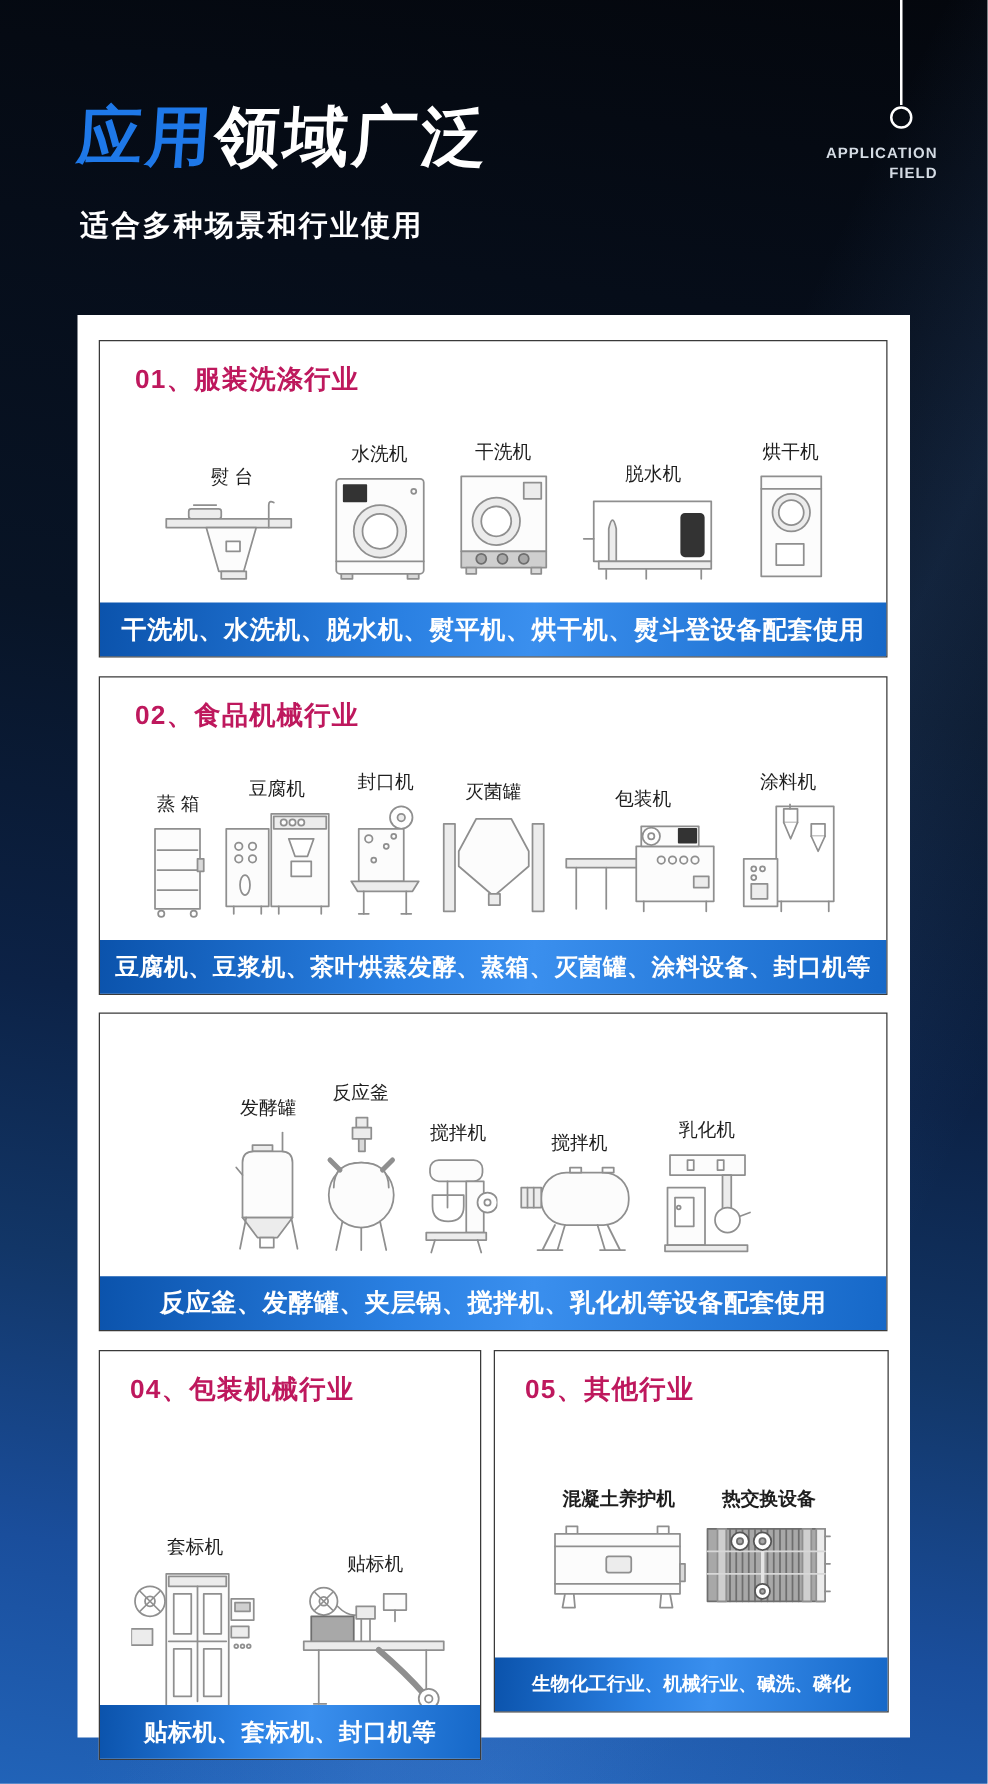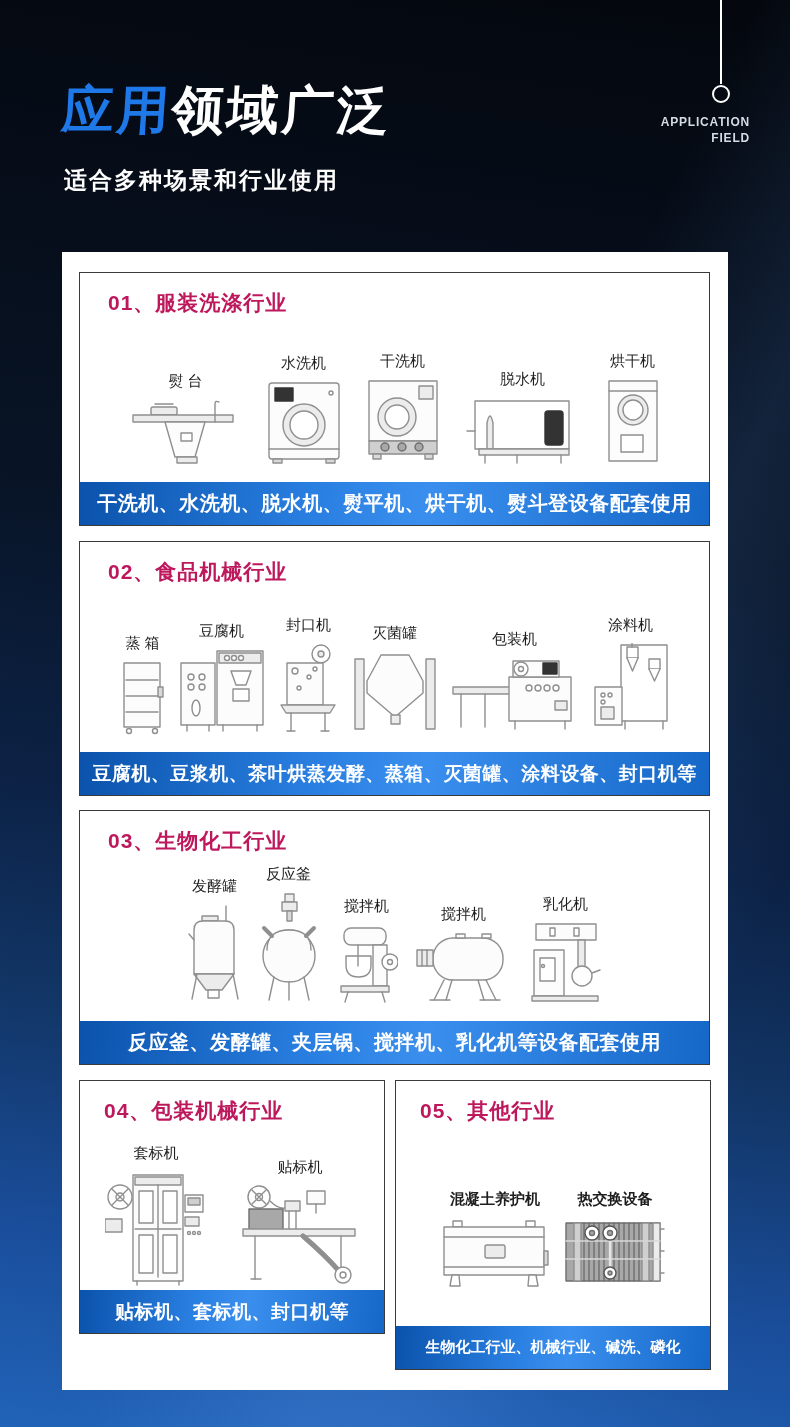--- a/index.html
+++ b/index.html
@@ -222,21 +222,20 @@
           <rect class="fe" x="8" y="64" width="13" height="12"></rect>
           <line x1="32" y1="78" x2="32" y2="86"></line>
             <line x1="70" y1="78" x2="70" y2="86"></line>
         </svg>
       </div>
     </div>
     <div class="banner mid">豆腐机、豆浆机、茶叶烘蒸发酵、蒸箱、灭菌罐、涂料设备、封口机等</div>
   </div>
 
   <div class="card" style="left:79px;top:810px;width:631px;height:255px;">
-    <div class="card-title">03、生物化工行业</div>
     <div class="fig-row" style="gap:18px;margin-top:36px;">
       <div class="fig">
         <div class="fig-label">发酵罐</div>
         <svg class="m" width="54" height="100" viewBox="0 0 54 100">
           <line x1="38" y1="2" x2="38" y2="54"></line>
           <rect class="fe" x="14" y="12" width="16" height="5"></rect>
           <path class="f" d="M6 26 q0,-9 9,-9 h22 q9,0 9,9 v44 h-40 Z"></path>
           <path class="fe" d="M6 70 h40 l-12 16 h-16 Z"></path>
           <rect class="fw" x="20" y="86" width="11" height="8"></rect>
           <path d="M6 36 l-5 -6"></path>
@@ -302,23 +301,23 @@
             <circle cx="13" cy="44" r="1.5"></circle>
           <circle class="fw" cx="52" cy="54" r="10"></circle>
             <line x1="62" y1="51" x2="70" y2="48"></line>
           <rect class="fe" x="2" y="74" width="66" height="5"></rect>
         </svg>
       </div>
     </div>
     <div class="banner">反应釜、发酵罐、夹层锅、搅拌机、乳化机等设备配套使用</div>
   </div>
 
-  <div class="card small" style="left:79px;top:1080px;width:306px;height:254px;">
+  <div class="card small" style="left:79px;top:1080px;width:306px;height:328px;">
     <div class="card-title">04、包装机械行业</div>
-    <div class="fig-row" style="gap:34px;bottom:46px;margin-top:24px;">
+    <div class="fig-row" style="gap:34px;bottom:36px;margin-top:24px;">
       <div class="fig">
         <div class="fig-label">套标机</div>
         <svg class="m" width="102" height="116" viewBox="0 0 102 116">
           <circle class="fw" cx="15" cy="26" r="12"></circle>
             <circle cx="15" cy="26" r="4"></circle>
           <line x1="7" y1="18" x2="23" y2="34"></line>
             <line x1="23" y1="18" x2="7" y2="34"></line>
           <rect class="fe" x="0" y="48" width="17" height="13"></rect>
           <rect class="f" x="28" y="4" width="50" height="106"></rect>
           <rect class="fe" x="30" y="6" width="46" height="8"></rect>

